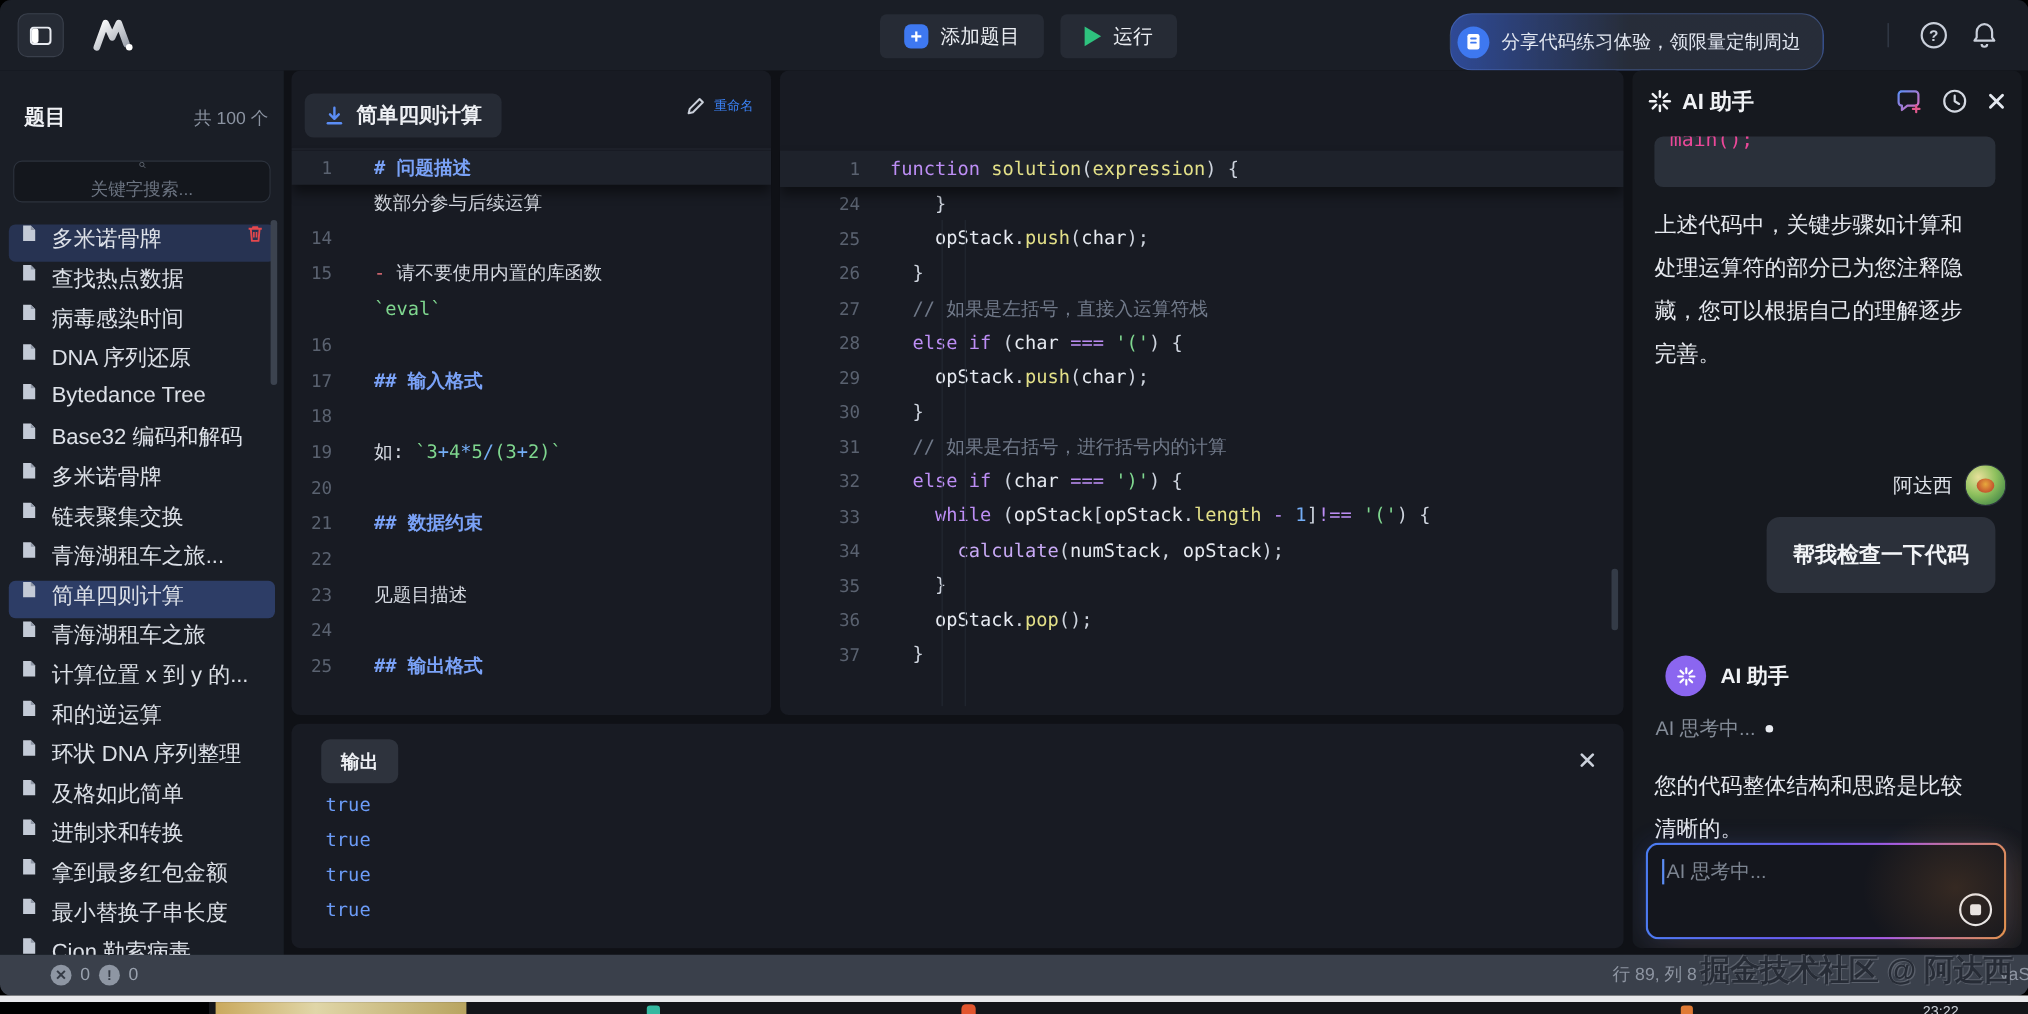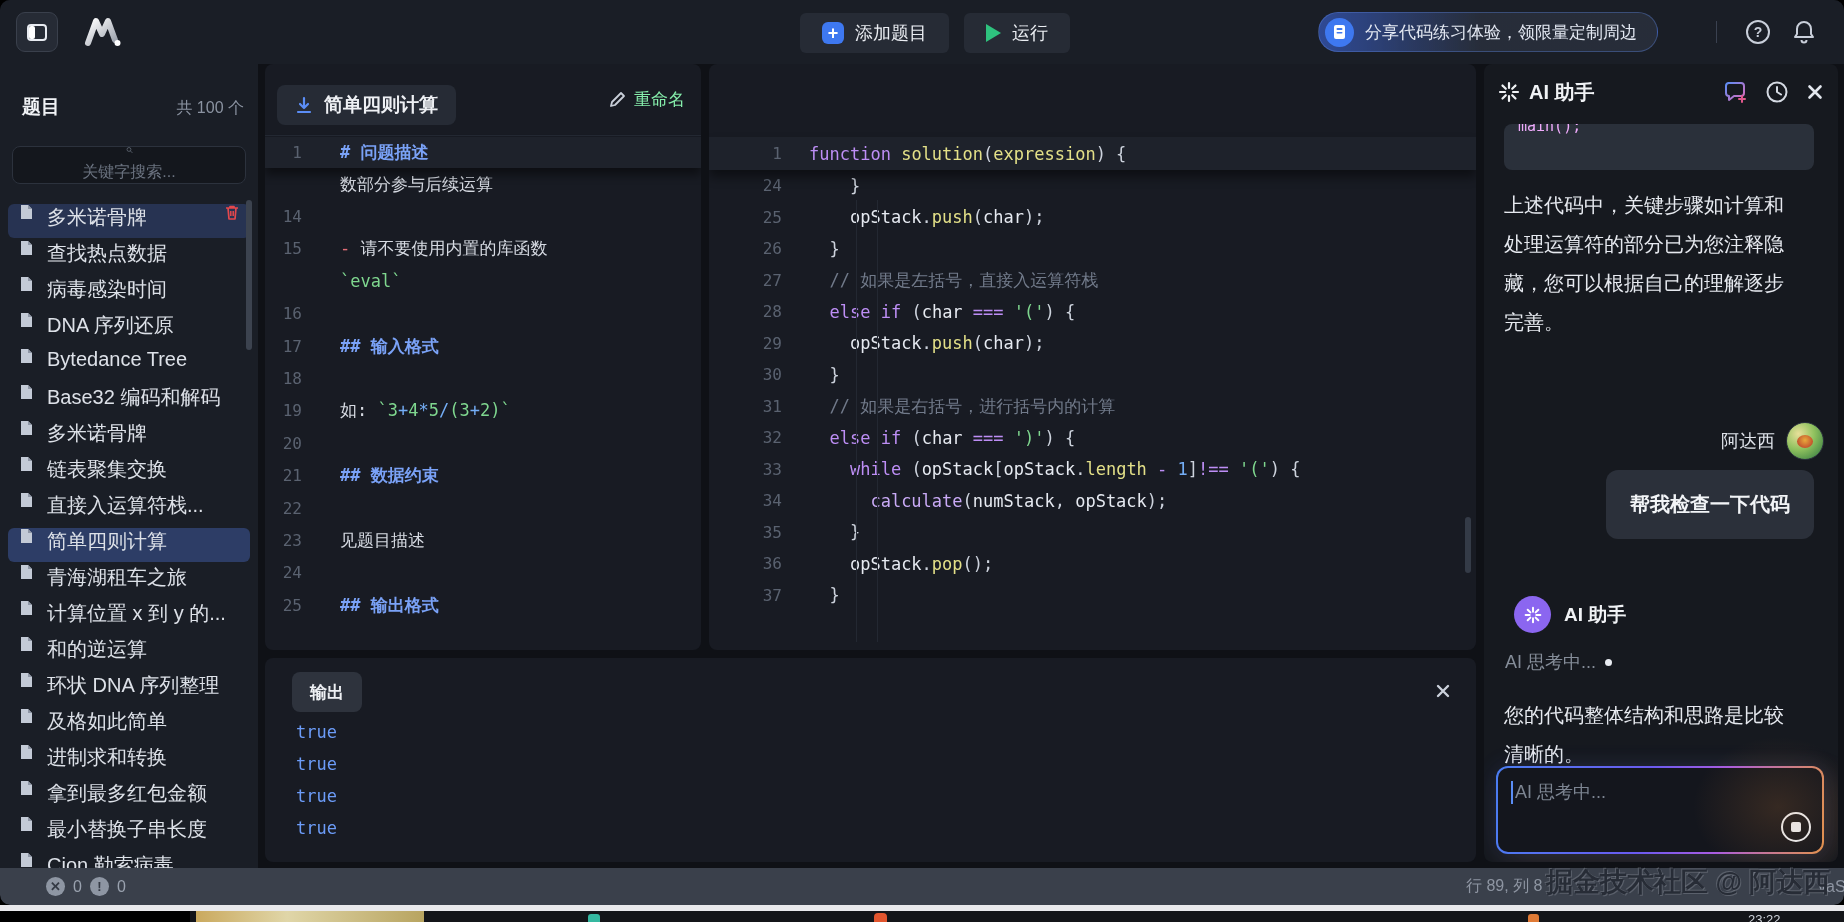--- a/index.html
+++ b/index.html
@@ -10,21 +10,21 @@
 
   
   .topbar { position:absolute; left:0; top:0; width:100%; height:64px; background:#1a1e26; }
   .tgl-btn { position:absolute; left:16px; top:12px; width:42px; height:40px; background:#262b35; border:1px solid #3a404c; border-radius:9px; display:flex; align-items:center; justify-content:center; }
   .logo { position:absolute; left:82px; top:14px; width:46px; height:36px; display:flex; align-items:center; }
   .tb-btn { position:absolute; top:13px; height:40px; display:inline-flex; align-items:center; gap:11px; background:#262b35; border-radius:6px; padding:0 22px; font-size:18px; color:#eaedf2; cursor:pointer; }
   .btn-add { left:800px; }
   .btn-run { left:964px; }
   .plus-sq { width:22px; height:22px; border-radius:6px; background:#3e78f0; color:#fff; display:flex; align-items:center; justify-content:center; font-size:18px; font-weight:bold; line-height:1; }
   .play-tri { width:0; height:0; border-left:15px solid #2ec27e; border-top:9px solid transparent; border-bottom:9px solid transparent; }
-  .announce { position:absolute; left:1318px; top:12px; height:40px; border-radius:20px; display:inline-flex; align-items:center; gap:11px; padding:0 20px 0 6px;
+  .announce { position:absolute; left:1318px; top:12px; height:52px; border-radius:20px; display:inline-flex; align-items:center; gap:11px; padding:0 20px 0 6px;
     background:linear-gradient(90deg, rgba(61,104,226,.6), rgba(40,46,58,.95) 48%, rgba(40,46,58,.95)); border:1px solid rgba(90,128,216,.4); font-size:17px; color:#e3e8f2; }
   .announce-ic { width:29px; height:29px; border-radius:50%; background:#3e78f0; display:flex; align-items:center; justify-content:center; }
   .tb-sep { position:absolute; left:1716px; top:21px; width:1px; height:22px; background:#3a4150; }
   .tb-ic { position:absolute; top:18px; width:28px; height:28px; display:flex; align-items:center; justify-content:center; cursor:pointer; }
 
   
   .sidebar { position:absolute; left:0; top:64px; width:258px; height:804px; background:#1a1e26; }
   .sb-head { position:absolute; left:0; top:30px; width:100%; padding:0 14px 0 22px; display:flex; align-items:baseline; justify-content:space-between; }
   .sb-title { font-size:19px; font-weight:bold; color:#f0f2f5; }
   .sb-count { font-size:16px; color:#8b93a1; }
@@ -34,21 +34,21 @@
   .p-item.hover { background:#273352; }
   .p-item.selected { background:#2d3d66; }
   .p-item .lbl { overflow:hidden; text-overflow:ellipsis; }
   .p-item .del { margin-left:auto; display:flex; }
   .sb-thumb { position:absolute; left:246px; top:136px; width:6px; height:150px; border-radius:3px; background:#3c434f; }
 
   
   .panel { position:absolute; background:#181b23; border-radius:8px; overflow:hidden; }
   .panel-head { position:absolute; left:0; top:0; width:100%; height:72px; border-bottom:1px solid #242933; }
   .title-pill { position:absolute; left:12px; top:21px; height:40px; display:inline-flex; align-items:center; gap:11px; background:#262b35; border-radius:8px; padding:0 18px; font-size:19px; font-weight:bold; color:#eef0f4; }
-  .head-act { position:absolute; top:24px; display:inline-flex; align-items:center; gap:8px; font-size:17px; color:#86efac; cursor:pointer; }
+  .head-act { position:absolute; top:24px; display:inline-flex; align-items:center; gap:8px; font-size:12px; color:#3b82f6; cursor:pointer; }
 
   .panel-body { position:absolute; left:0; top:73px; right:0; bottom:0; }
   .row { display:flex; align-items:center; white-space:pre; font-family:"DejaVu Sans Mono",monospace; font-size:17px; }
   .ln { flex:none; text-align:right; color:#5a6270; font-size:16px; }
   .md-row { height:32.4px; }
   .md-row .ln { width:75px; padding-right:38px; }
   .code-row { height:31.5px; }
   .code-row .ln { width:100px; padding-right:27px; }
   .sticky { position:relative; z-index:3; background:#1e222b; box-shadow:0 7px 10px rgba(0,0,0,.45); }
   .sticky.md-row { height:31px; }
@@ -81,21 +81,21 @@
   .out-rows { position:absolute; left:31px; top:58px; }
   .out-row { height:32px; display:flex; align-items:center; font-family:"DejaVu Sans Mono",monospace; font-size:17px; color:#6c9cf8; }
 
   
   .ai-panel { left:1484px; top:64px; width:354px; height:798px; background:#16191f; }
   .ai-panel::after { content:""; position:absolute; right:-25px; bottom:-15px; width:170px; height:140px; background:radial-gradient(closest-side, rgba(228,140,60,.16), transparent); pointer-events:none; }
   .ai-head { position:absolute; left:0; top:0; width:100%; height:56px; display:flex; align-items:center; padding:0 14px; gap:9px; }
   .ai-title { font-size:20px; font-weight:bold; color:#f0f2f5; }
   .ai-head-icons { margin-left:auto; display:flex; align-items:center; gap:17px; }
   .ai-code-peek { position:absolute; left:20px; top:60px; width:310px; height:46px; background:#2a303a; border-radius:8px; overflow:hidden; }
-  .ai-code-peek span { position:absolute; left:14px; top:-7px; font-family:"DejaVu Sans Mono",monospace; font-size:15px; color:#f0abfc; }
+  .ai-code-peek span { position:absolute; left:14px; top:-7px; font-family:"DejaVu Sans Mono",monospace; font-size:18px; color:#ec4899; }
   .ai-msg { position:absolute; left:20px; width:280px; font-size:20px; line-height:39px; color:#e6e9ef; }
   .msg-intro { top:122px; }
   .user-row { position:absolute; right:14px; top:358px; display:flex; align-items:center; gap:11px; }
   .user-name { font-size:18px; color:#dfe3ea; }
   .avatar-user { width:38px; height:38px; border-radius:50%; background:radial-gradient(circle at 32% 30%, #e8e09a, #8fc15e 45%, #4e8f4a 80%, #3c703c); border:1px solid #2c323d; position:relative; overflow:hidden; }
   .avatar-user i { position:absolute; left:10px; top:12px; width:16px; height:13px; border-radius:50%; background:radial-gradient(circle at 50% 40%, #e8a93c, #c4542e 70%); }
   .user-bubble { position:absolute; right:24px; top:406px; background:#2b303a; border-radius:12px; padding:21px 24px; font-size:20px; font-weight:bold; color:#f2f4f7; }
   .ai-row { position:absolute; left:30px; top:532px; display:flex; align-items:center; gap:13px; }
   .avatar-ai { width:37px; height:37px; border-radius:50%; background:#8b66f0; display:flex; align-items:center; justify-content:center; }
   .ai-name { font-size:19px; font-weight:bold; color:#f0f2f5; }
@@ -283,21 +283,21 @@
           </span>
           <span class="lbl">链表聚集交换</span>
         </div>
         <div class="p-item">
           <span>
             <svg width="15" height="16" viewBox="0 0 15 16">
               <path d="M2 1 h7 l4 4 v10 H2z" fill="#c3cad6"></path>
               <path d="M9 1 l4 4 h-4z" fill="#8f97a6"></path>
             </svg>
           </span>
-          <span class="lbl">直接入运算符栈...</span>
+          <span class="lbl">青海湖租车之旅...</span>
         </div>
         <div class="p-item selected">
           <span>
             <svg width="15" height="16" viewBox="0 0 15 16">
               <path d="M2 1 h7 l4 4 v10 H2z" fill="#c3cad6"></path>
               <path d="M9 1 l4 4 h-4z" fill="#8f97a6"></path>
             </svg>
           </span>
           <span class="lbl">简单四则计算</span>
         </div>

